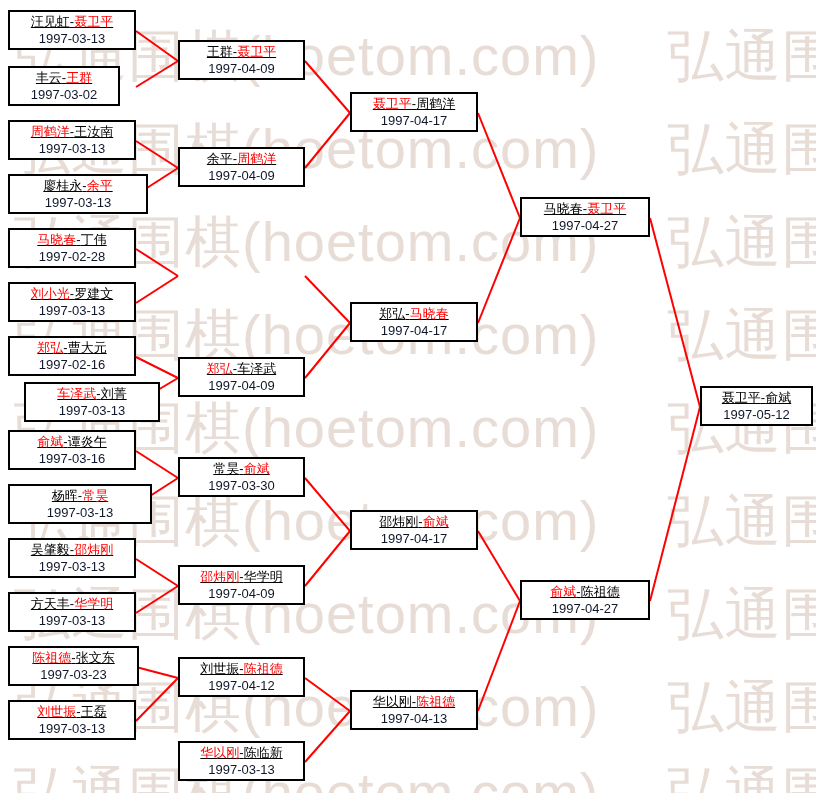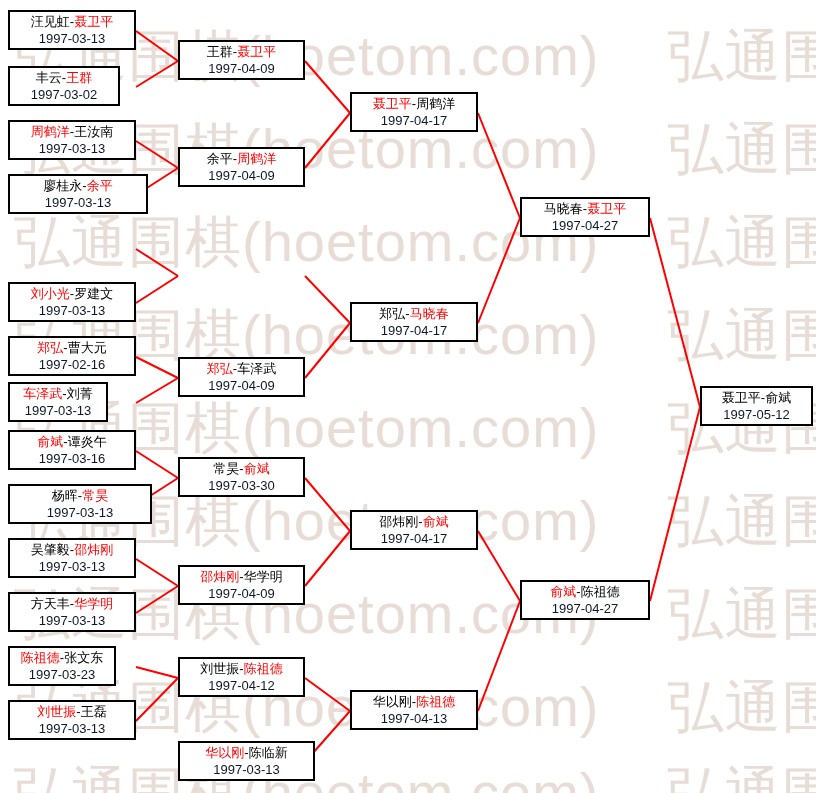--- a/index.html
+++ b/index.html
@@ -24,21 +24,21 @@
   
   svg.lines{position:absolute;left:0;top:0;z-index:1;}
   svg.lines line{stroke:var(--line);stroke-width:2;}
   
   .box{
     position:absolute;z-index:2;box-sizing:border-box;
     border:2px solid var(--box-border);background:#fff;
     text-align:center;padding:1px 2px;
     font-size:13px;line-height:17px;color:#000;
   }
-  .nm{white-space:nowrap;}
+  .nm{white-space:nowrap;text-decoration:underline;}
   .p[data-win="true"]{color:var(--winner);}
   .sep{color:#000;}
   .dt{color:#0f172a;}
 </style>
 </head>
 <body>
 
 <div id="stage">
 
   <div class="wm-layer">
@@ -93,49 +93,53 @@
       <div class="dt">1997-03-02</div>
     </div>
   <div class="box" style="left:8px;top:120px;width:128px">
       <div class="nm"><span class="p" data-win="true">周鹤洋</span><span class="sep">-</span><span class="p" data-win="false">王汝南</span></div>
       <div class="dt">1997-03-13</div>
     </div>
   <div class="box" style="left:8px;top:174px;width:140px">
       <div class="nm"><span class="p" data-win="false">廖桂永</span><span class="sep">-</span><span class="p" data-win="true">余平</span></div>
       <div class="dt">1997-03-13</div>
     </div>
+  <div class="box" style="left:8px;top:228px;width:128px">
+      <div class="nm"><span class="p" data-win="true">马晓春</span><span class="sep">-</span><span class="p" data-win="false">丁伟</span></div>
+      <div class="dt">1997-02-28</div>
+    </div>
   <div class="box" style="left:8px;top:282px;width:128px">
       <div class="nm"><span class="p" data-win="true">刘小光</span><span class="sep">-</span><span class="p" data-win="false">罗建文</span></div>
       <div class="dt">1997-03-13</div>
     </div>
   <div class="box" style="left:8px;top:336px;width:128px">
       <div class="nm"><span class="p" data-win="true">郑弘</span><span class="sep">-</span><span class="p" data-win="false">曹大元</span></div>
       <div class="dt">1997-02-16</div>
     </div>
-  <div class="box" style="left:8px;top:382px;width:100px">
+  <div class="box" style="left:24px;top:382px;width:136px">
       <div class="nm"><span class="p" data-win="true">车泽武</span><span class="sep">-</span><span class="p" data-win="false">刘菁</span></div>
       <div class="dt">1997-03-13</div>
     </div>
   <div class="box" style="left:8px;top:430px;width:128px">
       <div class="nm"><span class="p" data-win="true">俞斌</span><span class="sep">-</span><span class="p" data-win="false">谭炎午</span></div>
       <div class="dt">1997-03-16</div>
     </div>
   <div class="box" style="left:8px;top:484px;width:144px">
       <div class="nm"><span class="p" data-win="false">杨晖</span><span class="sep">-</span><span class="p" data-win="true">常昊</span></div>
       <div class="dt">1997-03-13</div>
     </div>
   <div class="box" style="left:8px;top:538px;width:128px">
       <div class="nm"><span class="p" data-win="false">吴肇毅</span><span class="sep">-</span><span class="p" data-win="true">邵炜刚</span></div>
       <div class="dt">1997-03-13</div>
     </div>
   <div class="box" style="left:8px;top:592px;width:128px">
       <div class="nm"><span class="p" data-win="false">方天丰</span><span class="sep">-</span><span class="p" data-win="true">华学明</span></div>
       <div class="dt">1997-03-13</div>
     </div>
-  <div class="box" style="left:8px;top:646px;width:108px">
+  <div class="box" style="left:8px;top:646px;width:131px">
       <div class="nm"><span class="p" data-win="true">陈祖德</span><span class="sep">-</span><span class="p" data-win="false">张文东</span></div>
       <div class="dt">1997-03-23</div>
     </div>
   <div class="box" style="left:8px;top:700px;width:128px">
       <div class="nm"><span class="p" data-win="true">刘世振</span><span class="sep">-</span><span class="p" data-win="false">王磊</span></div>
       <div class="dt">1997-03-13</div>
     </div>
 
   <div class="box" style="left:178px;top:40px;width:127px">
       <div class="nm"><span class="p" data-win="false">王群</span><span class="sep">-</span><span class="p" data-win="true">聂卫平</span></div>
@@ -154,21 +158,21 @@
       <div class="dt">1997-03-30</div>
     </div>
   <div class="box" style="left:178px;top:565px;width:127px">
       <div class="nm"><span class="p" data-win="true">邵炜刚</span><span class="sep">-</span><span class="p" data-win="false">华学明</span></div>
       <div class="dt">1997-04-09</div>
     </div>
   <div class="box" style="left:178px;top:657px;width:127px">
       <div class="nm"><span class="p" data-win="false">刘世振</span><span class="sep">-</span><span class="p" data-win="true">陈祖德</span></div>
       <div class="dt">1997-04-12</div>
     </div>
-  <div class="box" style="left:178px;top:741px;width:137px">
+  <div class="box" style="left:178px;top:741px;width:127px">
       <div class="nm"><span class="p" data-win="true">华以刚</span><span class="sep">-</span><span class="p" data-win="false">陈临新</span></div>
       <div class="dt">1997-03-13</div>
     </div>
 
   <div class="box" style="left:350px;top:92px;width:128px">
       <div class="nm"><span class="p" data-win="true">聂卫平</span><span class="sep">-</span><span class="p" data-win="false">周鹤洋</span></div>
       <div class="dt">1997-04-17</div>
     </div>
   <div class="box" style="left:350px;top:302px;width:128px">
       <div class="nm"><span class="p" data-win="false">郑弘</span><span class="sep">-</span><span class="p" data-win="true">马晓春</span></div>

